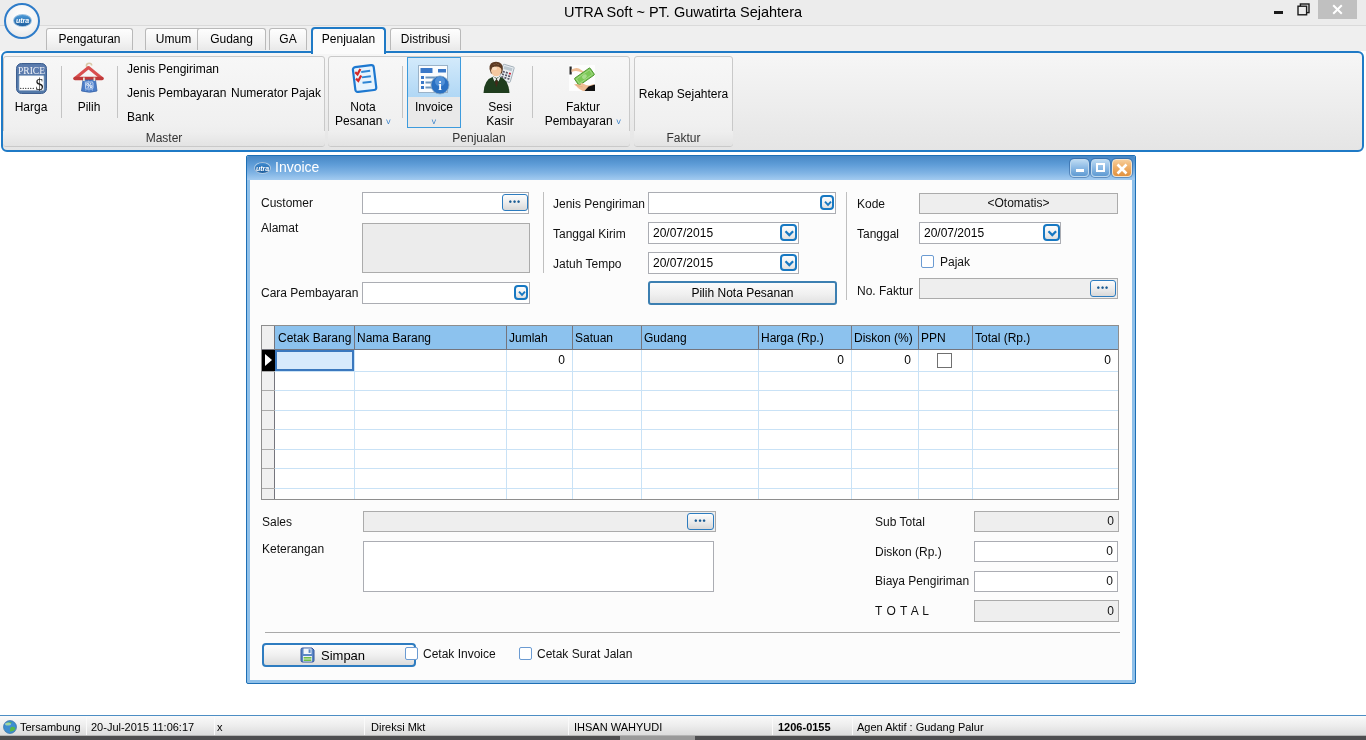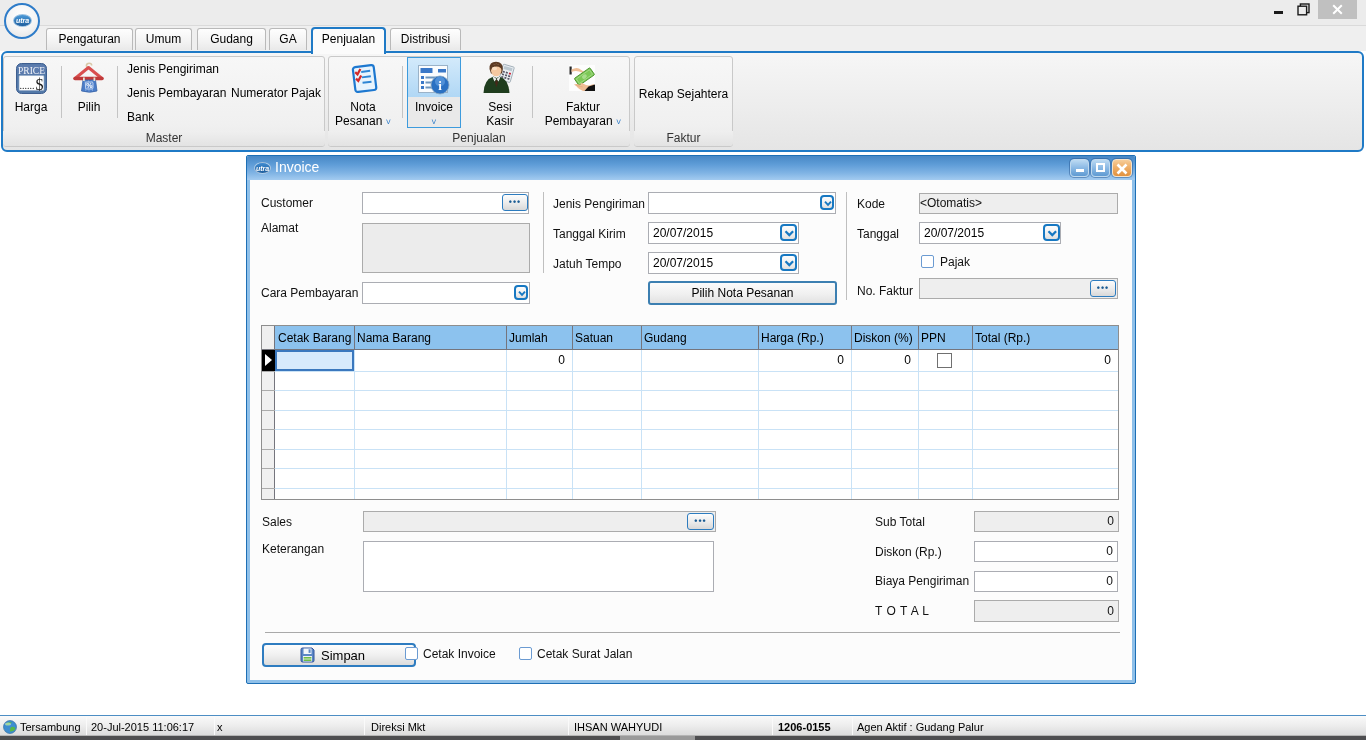--- a/index.html
+++ b/index.html
@@ -15,40 +15,41 @@
 .dots { position:absolute; border:1px solid #2D7CBF; border-radius:3px;
   background:linear-gradient(180deg,#FDFDFD 0%,#E9E9E9 60%,#D8D8D8 100%);
   color:#1B5C94; text-align:center; font-weight:bold; }
 .cb { position:absolute; width:13px; height:13px; background:#fff; border:1px solid #6B9BD2; border-radius:2px; }
 .vline { position:absolute; width:1px; background:#BFBFBF; }
 </style>
 </head>
 <body>
 
 <div class="abs" id="titlebar" style="left:0;top:0;width:1366px;height:26px;background:#ECECEC;border-bottom:1px solid #DADADA;">
+  <div class="abs" style="left:0;top:4px;width:1366px;text-align:center;font-size:14.5px;color:#000;">UTRA Soft ~ PT. Guwatirta Sejahtera</div>
 
   <div class="abs" style="left:1274px;top:11px;width:9px;height:2.5px;background:#1a1a1a;"></div>
   <svg class="abs" style="left:1297px;top:3px;" width="13" height="13" viewBox="0 0 13 13">
     <rect x="3.4" y="1" width="8.6" height="8.6" fill="none" stroke="#1a1a1a" stroke-width="1.4"></rect>
     <rect x="1" y="3.2" width="8.6" height="8.6" fill="#ECECEC" stroke="#1a1a1a" stroke-width="1.4"></rect>
   </svg>
   <div class="abs" style="left:1318px;top:0;width:39px;height:19px;background:#C0C0C0;">
     <svg class="abs" style="left:13px;top:3px;" width="13" height="13" viewBox="0 0 13 13">
       <path d="M2.2 2.2 L10.8 10.8 M10.8 2.2 L2.2 10.8" stroke="#fff" stroke-width="2"></path>
     </svg>
   </div>
 </div>
 
 <div class="abs" id="tabstrip" style="left:0;top:26px;width:1366px;height:25px;background:#EFEFEF;"></div>
 
 <div class="abs" id="ribbonframe" style="left:1px;top:51px;width:1363px;height:101px;border:2px solid #1F7AC6;border-radius:6px;background:linear-gradient(180deg,#F6F6F6 0%,#EDEDED 55%,#E5E5E5 100%);"></div>
 
 <div id="tabs">
   <div class="abs tab" style="left:46px;width:87px;">Pengaturan</div>
-  <div class="abs tab" style="left:135px;width:57px;">Umum</div>
+  <div class="abs tab" style="left:145px;width:57px;">Umum</div>
   <div class="abs tab" style="left:197px;width:69px;">Gudang</div>
   <div class="abs tab" style="left:269px;width:38px;">GA</div>
   <div class="abs tabsel" style="left:311px;width:75px;">Penjualan</div>
   <div class="abs tab" style="left:390px;width:71px;">Distribusi</div>
 </div>
 <style>
 .tab { top:28px; height:22px; background:linear-gradient(180deg,#FEFEFE 0%,#F3F3F3 60%,#E9E9E9 100%);
   border:1px solid #B9B9B9; border-bottom:none; border-radius:3px 3px 0 0;
   font-size:12px; text-align:center; line-height:21px; color:#000; }
 .tabsel { top:27px; height:27px; background:#FBFBFB; border:2px solid #1F7AC6; border-bottom:none;
@@ -244,21 +245,21 @@
   <div class="ddbtn" style="left:780px;top:254px;width:17px;height:17px;">
     <svg width="15" height="15" viewBox="0 0 15 15" style="display:block">
         <path d="M3.5 5.2 l3.8 3.9 3.8-3.9" fill="none" stroke="#1778C2" stroke-width="2.2"></path>
       </svg>
   </div>
   <div class="abs" style="left:648px;top:281px;width:189px;height:24px;border:2px solid #3C7FB1;border-radius:3px;background:linear-gradient(180deg,#FBFBFB 0%,#F0F0F0 55%,#E2E2E2 100%);font-size:12px;text-align:center;line-height:21px;">Pilih Nota Pesanan</div>
 
   <div class="vline" style="left:846px;top:192px;height:108px;"></div>
 
   <div class="lbl" style="left:857px;top:197px;">Kode</div>
-  <div class="tbg" style="left:919px;top:193px;width:199px;height:21px;font-size:12px;text-align:left;line-height:19px;color:#111;">&lt;Otomatis&gt;</div>
+  <div class="tbg" style="left:919px;top:193px;width:199px;height:21px;font-size:12px;text-align:center;line-height:19px;color:#111;">&lt;Otomatis&gt;</div>
   <div class="lbl" style="left:857px;top:227px;">Tanggal</div>
   <div class="tb" style="left:919px;top:222px;width:142px;height:22px;font-size:12px;line-height:20px;padding-left:4px;">20/07/2015</div>
   <div class="ddbtn" style="left:1043px;top:224px;width:17px;height:17px;">
     <svg width="15" height="15" viewBox="0 0 15 15" style="display:block">
         <path d="M3.5 5.2 l3.8 3.9 3.8-3.9" fill="none" stroke="#1778C2" stroke-width="2.2"></path>
       </svg>
   </div>
   <div class="cb" style="left:921px;top:255px;"></div>
   <div class="lbl" style="left:940px;top:255px;">Pajak</div>
   <div class="lbl" style="left:857px;top:284px;">No. Faktur</div>

